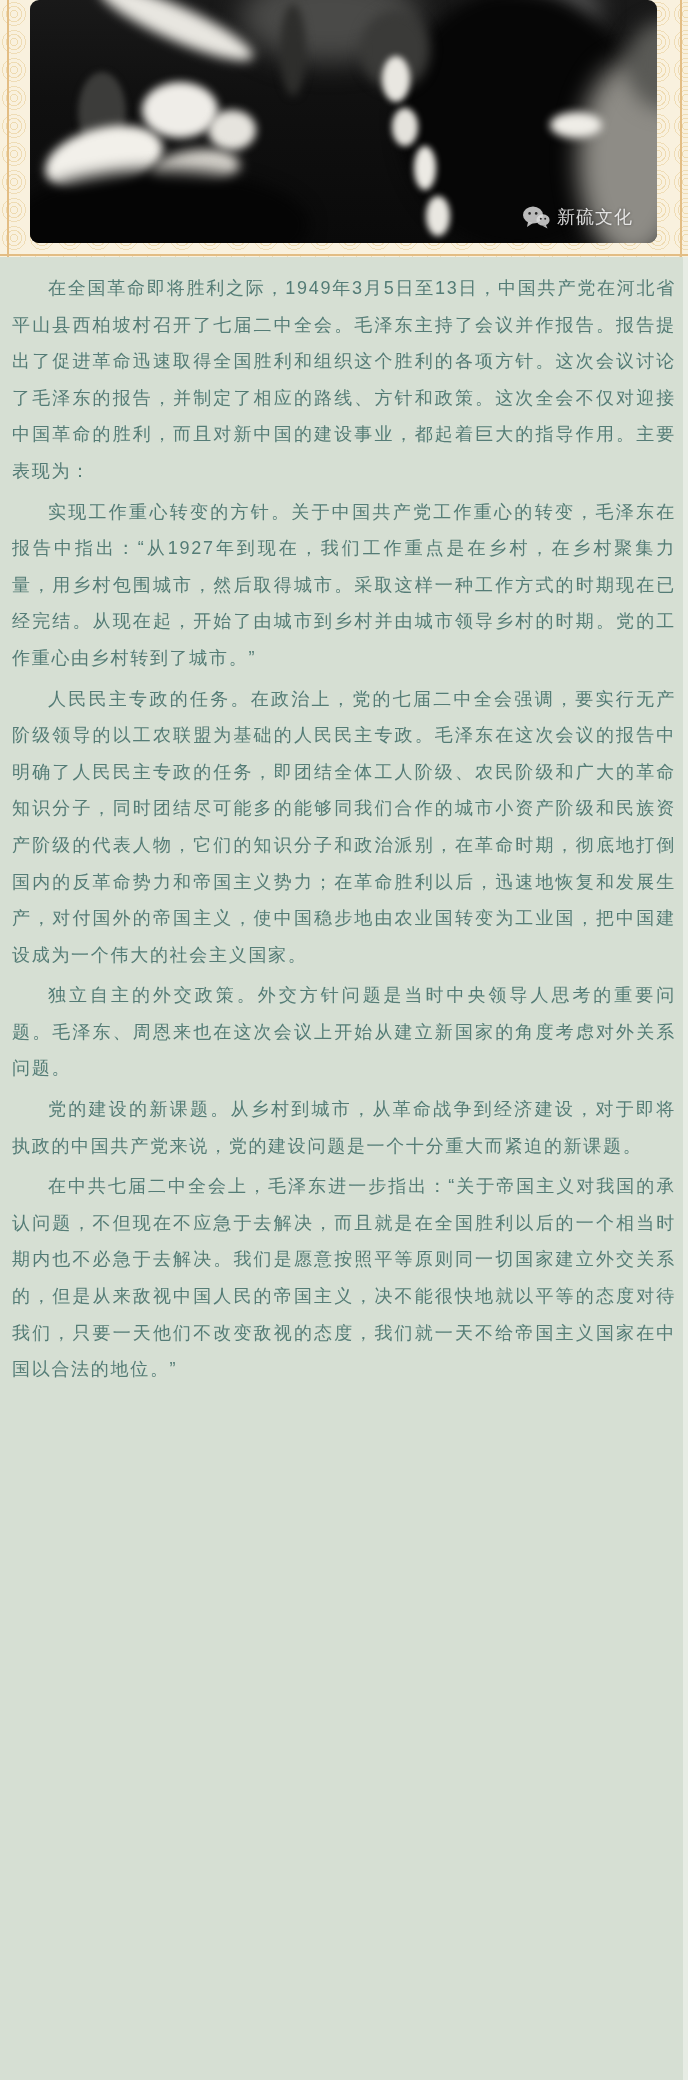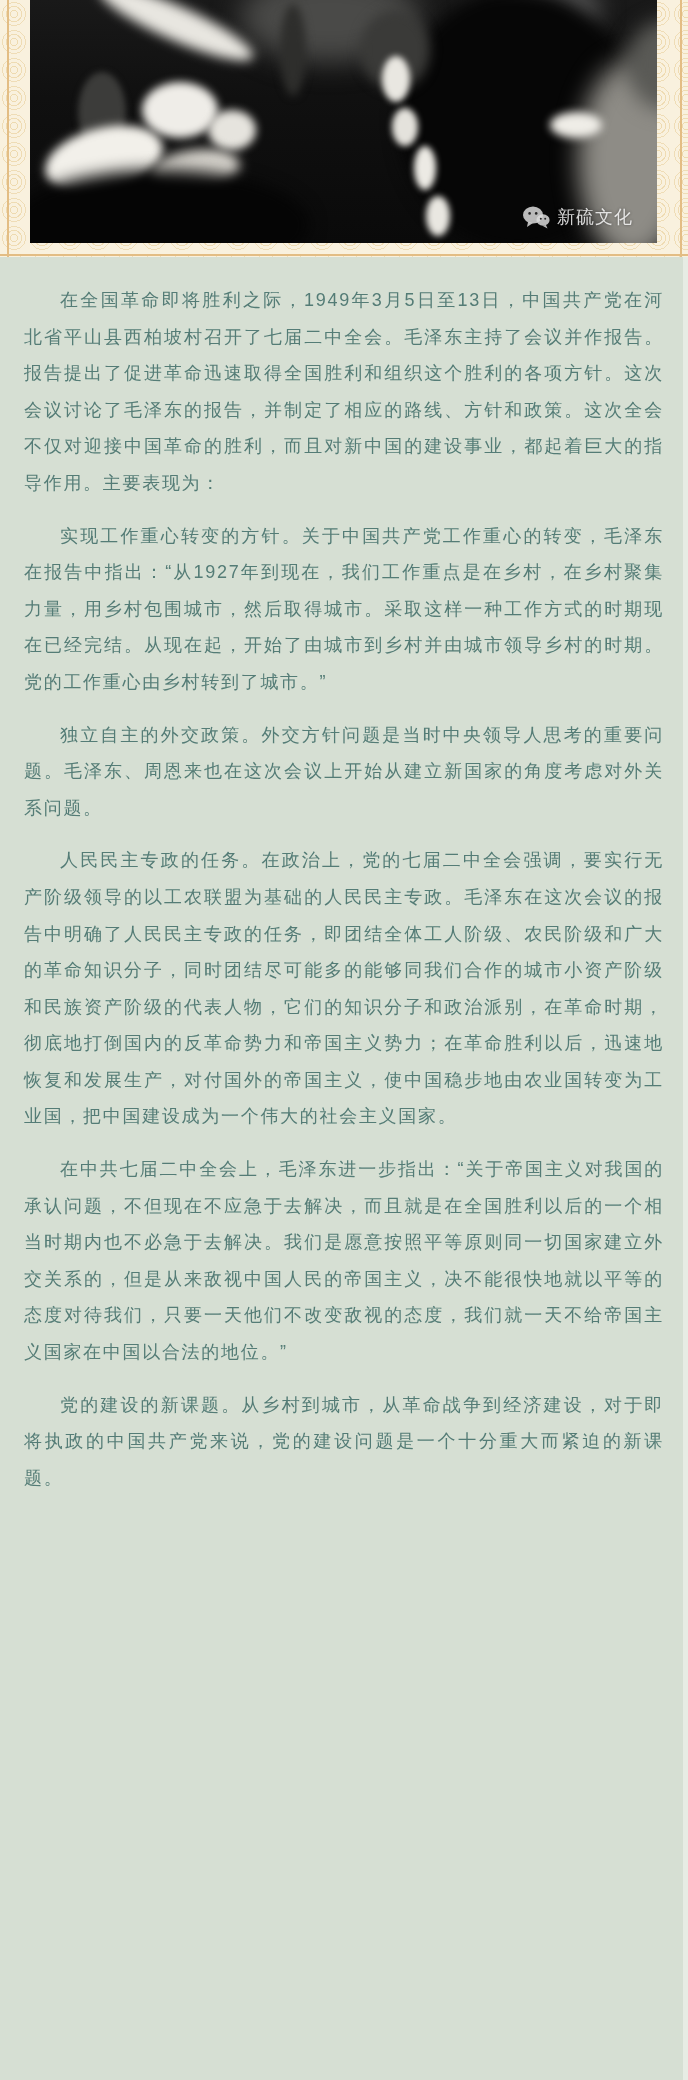--- a/index.html
+++ b/index.html
@@ -26,20 +26,21 @@
   .frame-band .edge-right { right:6px; }
   .frame-band .edge-bottom {
     position:absolute; left:0; bottom:1px; width:100%; height:2px; background:#e3bd84;
   }
 
   
   .photo {
     position:absolute; left:30px; top:0; width:627px; height:243px;
     background:linear-gradient(180deg,#191919 0%,#101010 40%,#0a0a0a 100%);
     overflow:hidden;
+    border-radius:9px;
   }
   .photo .blob { position:absolute; border-radius:50%; }
   .b-streak   { left:62px; top:6px; width:168px; height:34px; background:#e8e6e0; transform:rotate(24deg); filter:blur(6px); border-radius:40%; }
   .b-topglow1 { left:210px; top:-28px; width:180px; height:90px; background:#4a4a48; filter:blur(14px); }
   .b-topglow2 { left:480px; top:-20px; width:90px; height:60px; background:#555; filter:blur(12px); }
   .b-chair1   { left:250px; top:4px;  width:26px; height:92px; background:#2e2e2c; filter:blur(4px); border-radius:10px; }
   .b-chair2   { left:330px; top:10px; width:70px; height:80px; background:#3a3a38; filter:blur(6px); border-radius:10px; }
   .b-thermos  { left:48px; top:72px; width:48px; height:80px; background:#3c3c3a; filter:blur(3px); border-radius:10px; }
   .b-teapot   { left:112px; top:82px; width:76px; height:56px; background:#efede8; filter:blur(4px); }
   .b-teapot2  { left:178px; top:110px; width:48px; height:40px; background:#e6e4de; filter:blur(4px); }
@@ -66,21 +67,21 @@
   .wechat-icon { width:28px; height:24px; position:relative; opacity:.85; }
 
   
   .content {
     position:absolute; left:0; top:257px; width:688px; height:1823px;
     background:#d6dfd3;
     box-sizing:border-box;
     padding:9px 8px 0 8px;
   }
   .content p {
-    margin:16px;
+    margin:4px;
     font-size:18px;
     line-height:36.6px;
     letter-spacing:1.7px;
     color:#547c76;
     text-align:justify;
     text-indent:2em;
   }
   .scroll-strip {
     position:absolute; right:0; top:257px; width:5px; height:1823px;
     background:#e7ece4;
@@ -129,19 +130,19 @@
         </svg>
       </span>
       <span>新硫文化</span>
     </div>
   </div>
 </div>
 
 <div class="content">
   <p>在全国革命即将胜利之际，1949年3月5日至13日，中国共产党在河北省平山县西柏坡村召开了七届二中全会。毛泽东主持了会议并作报告。报告提出了促进革命迅速取得全国胜利和组织这个胜利的各项方针。这次会议讨论了毛泽东的报告，并制定了相应的路线、方针和政策。这次全会不仅对迎接中国革命的胜利，而且对新中国的建设事业，都起着巨大的指导作用。主要表现为：</p>
   <p>实现工作重心转变的方针。关于中国共产党工作重心的转变，毛泽东在报告中指出：“从1927年到现在，我们工作重点是在乡村，在乡村聚集力量，用乡村包围城市，然后取得城市。采取这样一种工作方式的时期现在已经完结。从现在起，开始了由城市到乡村并由城市领导乡村的时期。党的工作重心由乡村转到了城市。”</p>
+  <p>人民民主专政的任务。在政治上，党的七届二中全会强调，要实行无产阶级领导的以工农联盟为基础的人民民主专政。毛泽东在这次会议的报告中明确了人民民主专政的任务，即团结全体工人阶级、农民阶级和广大的革命知识分子，同时团结尽可能多的能够同我们合作的城市小资产阶级和民族资产阶级的代表人物，它们的知识分子和政治派别，在革命时期，彻底地打倒国内的反革命势力和帝国主义势力；在革命胜利以后，迅速地恢复和发展生产，对付国外的帝国主义，使中国稳步地由农业国转变为工业国，把中国建设成为一个伟大的社会主义国家。</p>
   <p>独立自主的外交政策。外交方针问题是当时中央领导人思考的重要问题。毛泽东、周恩来也在这次会议上开始从建立新国家的角度考虑对外关系问题。</p>
-  <p>人民民主专政的任务。在政治上，党的七届二中全会强调，要实行无产阶级领导的以工农联盟为基础的人民民主专政。毛泽东在这次会议的报告中明确了人民民主专政的任务，即团结全体工人阶级、农民阶级和广大的革命知识分子，同时团结尽可能多的能够同我们合作的城市小资产阶级和民族资产阶级的代表人物，它们的知识分子和政治派别，在革命时期，彻底地打倒国内的反革命势力和帝国主义势力；在革命胜利以后，迅速地恢复和发展生产，对付国外的帝国主义，使中国稳步地由农业国转变为工业国，把中国建设成为一个伟大的社会主义国家。</p>
+  <p>党的建设的新课题。从乡村到城市，从革命战争到经济建设，对于即将执政的中国共产党来说，党的建设问题是一个十分重大而紧迫的新课题。</p>
   <p>在中共七届二中全会上，毛泽东进一步指出：“关于帝国主义对我国的承认问题，不但现在不应急于去解决，而且就是在全国胜利以后的一个相当时期内也不必急于去解决。我们是愿意按照平等原则同一切国家建立外交关系的，但是从来敌视中国人民的帝国主义，决不能很快地就以平等的态度对待我们，只要一天他们不改变敌视的态度，我们就一天不给帝国主义国家在中国以合法的地位。”</p>
-  <p>党的建设的新课题。从乡村到城市，从革命战争到经济建设，对于即将执政的中国共产党来说，党的建设问题是一个十分重大而紧迫的新课题。</p>
 </div>
 
 <div class="scroll-strip"></div>
 
 </body></html>

